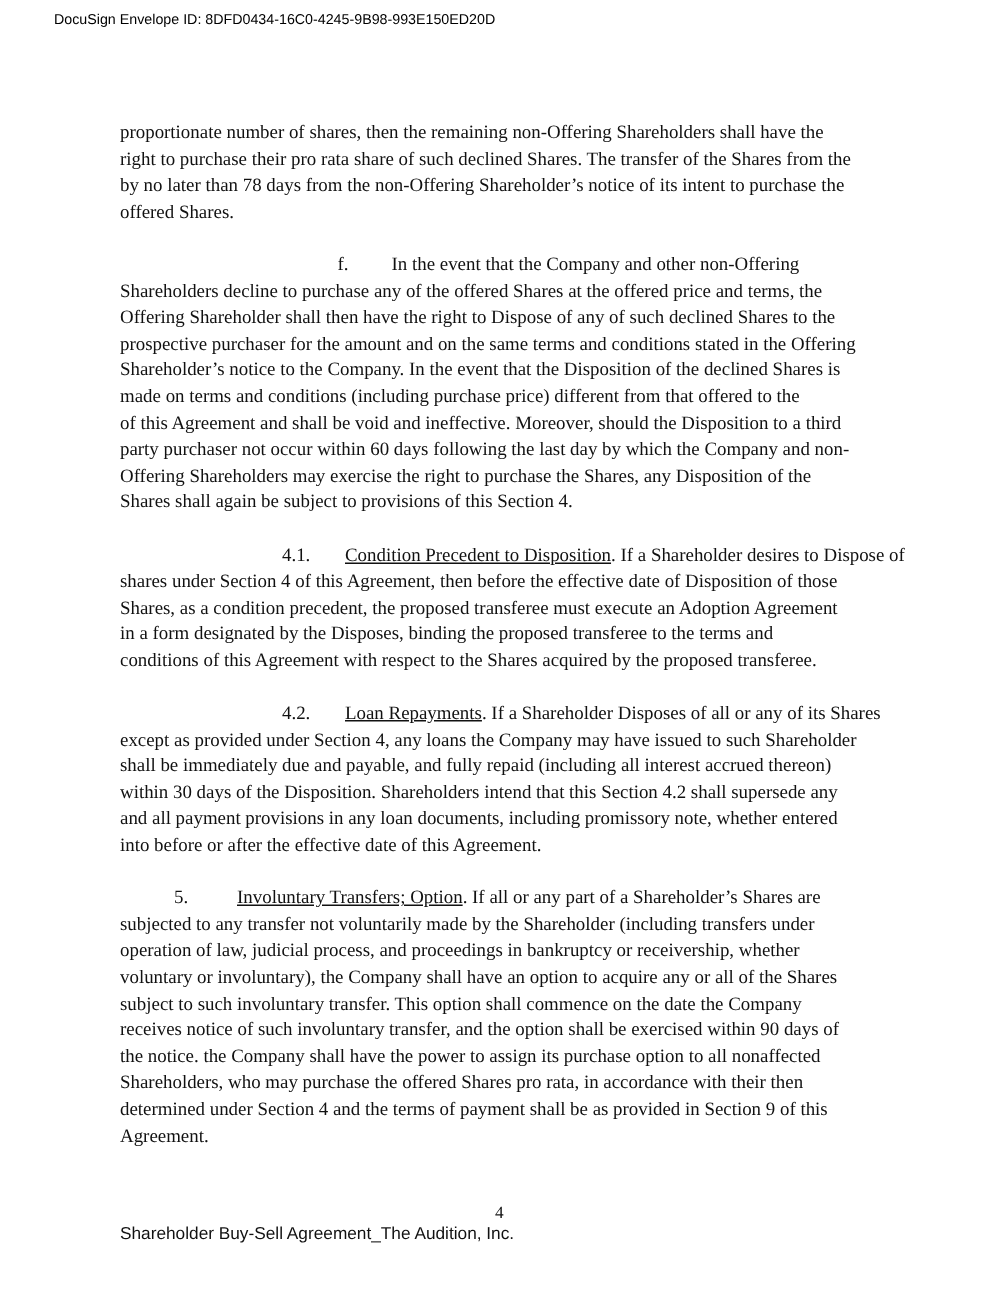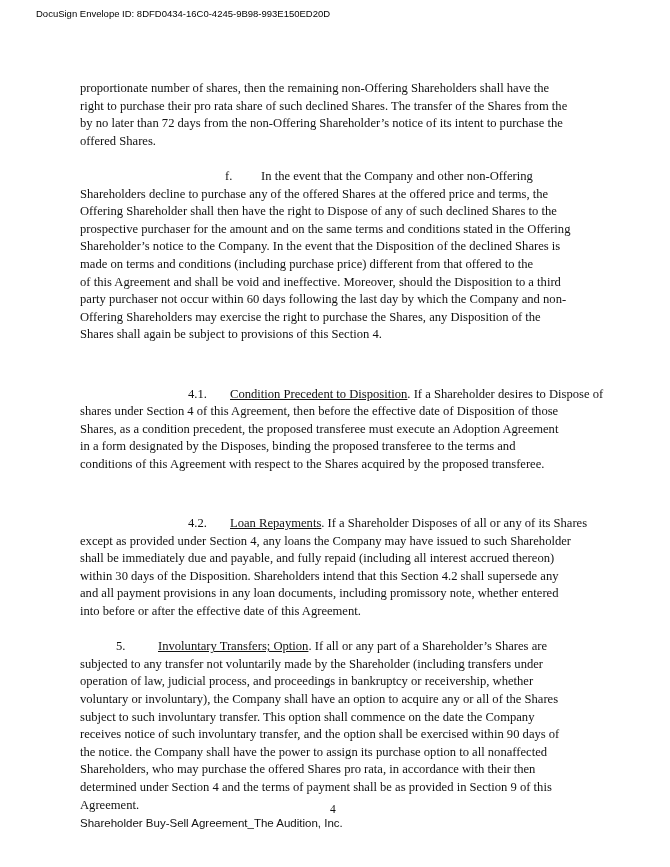--- a/index.html
+++ b/index.html
@@ -13,42 +13,42 @@
     font-family: "Liberation Serif", serif; font-size: 12.6px; line-height: 17.6px; color: #111;
   }
   .para { margin: 0 0 17.6px 0; }
   .line { display: block; white-space: nowrap; }
   .u { text-decoration: underline; }
   .ind-f { padding-left: 145px; }
   .ind-4 { padding-left: 108px; }
   .ind-5 { padding-left: 36px; }
   .num { display: inline-block; }
   .num-f { width: 36px; }
-  .num-4 { width: 42px; margin-top: 24px; }
+  .num-4 { width: 42px; }
   .num-5 { width: 42px; }
   .pagenum {
     position: absolute; left: 330px; top: 803px;
     font-family: "Liberation Serif", serif; font-size: 11.5px; color: #111;
   }
   .footer {
     position: absolute; left: 80px; top: 817px;
     font-family: Liberation Sans, sans-serif; font-size: 11.5px; color: #111;
   }
 </style>
 </head>
 <body>
 
 <div class="envelope">DocuSign Envelope ID: 8DFD0434-16C0-4245-9B98-993E150ED20D</div>
 
 <div class="page">
 
   <div class="para">
     <span class="line">proportionate number of shares, then the remaining non-Offering Shareholders shall have the</span>
     <span class="line">right to purchase their pro rata share of such declined Shares.  The transfer of the Shares from the</span>
-    <span class="line">by no later than 72 days from the non-Offering Shareholder’s notice of its intent to purchase the</span>
+    <span class="line">by no later than 78 days from the non-Offering Shareholder’s notice of its intent to purchase the</span>
     <span class="line">offered Shares.</span>
   </div>
 
   <div class="para">
     <span class="line ind-f">
       <span class="num num-f">f.</span><span>In the event that the Company and other non-Offering</span>
     </span>
     <span class="line">Shareholders decline to purchase any of the offered Shares at the offered price and terms, the</span>
     <span class="line">Offering Shareholder shall then have the right to Dispose of any of such declined Shares to the</span>
     <span class="line">prospective purchaser for the amount and on the same terms and conditions stated in the Offering</span>

